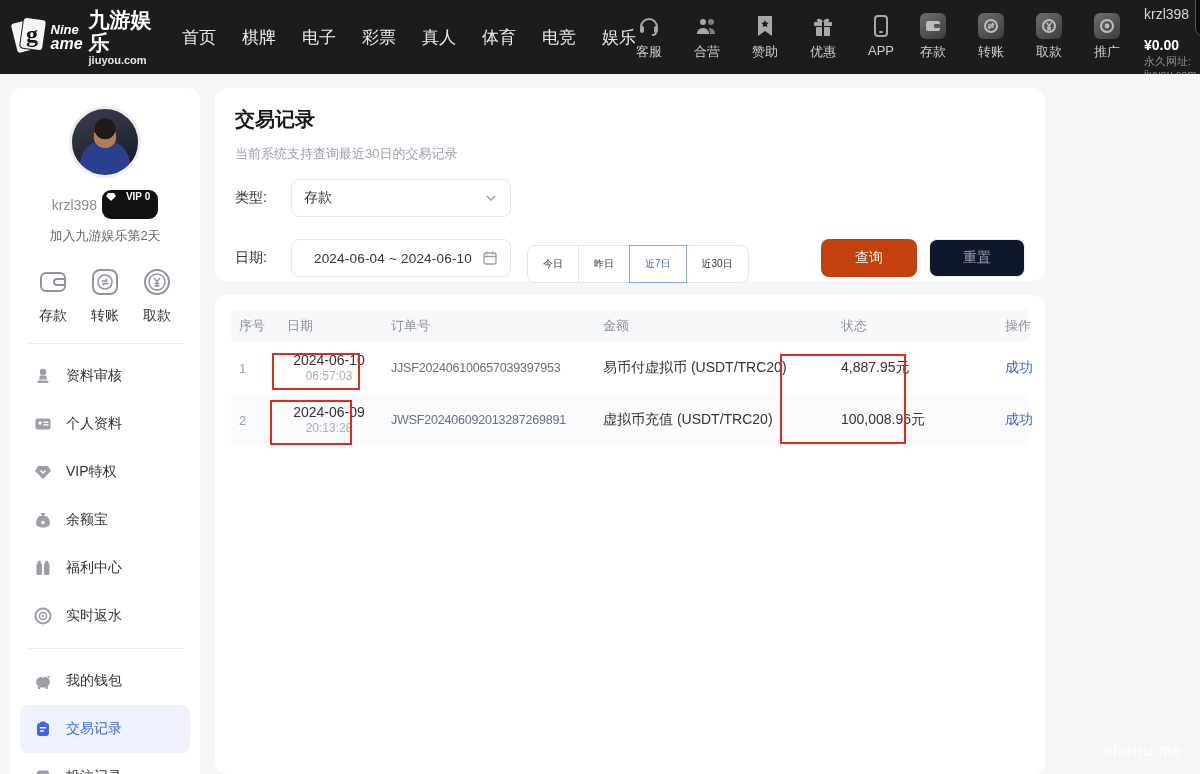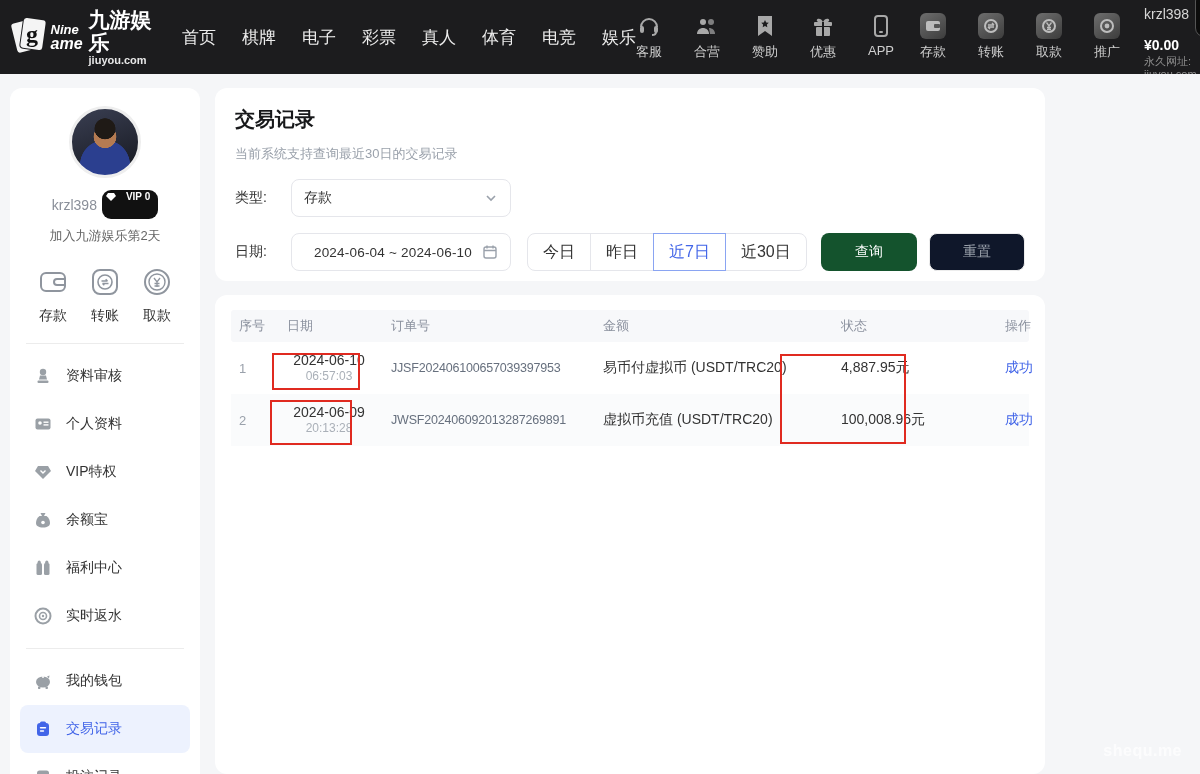--- a/index.html
+++ b/index.html
@@ -71,27 +71,27 @@
   .main { position:absolute; left:215px; top:14px; width:830px; }
   .filter-card { background:#fff; border-radius:12px; padding:18px 20px 20px; height:193px; }
   .page-title { font-size:20px; font-weight:bold; color:#17181a; }
   .page-subtitle { margin-top:12px; font-size:13px; color:#9aa1ab; }
   .filter-row { display:flex; align-items:center; margin-top:16px; }
   .filter-label { font-size:14px; color:#333; width:42px; margin-right:14px; }
   .select-box, .date-box { width:220px; height:38px; border:1px solid #e5e6eb; border-radius:8px; background:#fff; display:flex; align-items:center; padding:0 12px; cursor:pointer; }
   .select-box .val { font-size:14px; color:#333; flex:1; }
   .date-box .val { font-size:13.5px; color:#333; flex:1; text-align:center; letter-spacing:.2px; }
   .seg { display:flex; margin-left:16px; }
-  .seg-btn { height:38px; padding:0 15px; background:#fff; border:1px solid #e5e6eb; margin-left:-1px; font-size:16px; color:#333; display:flex; align-items:center; cursor:pointer; }
+  .seg-btn { height:38px; padding:0 15px; background:#fff; border:1px solid #e5e6eb; margin-left:-1px; font-size:10px; color:#333; display:flex; align-items:center; cursor:pointer;margin-top:12px; }
   .seg-btn:first-child { border-radius:8px 0 0 8px; margin-left:0; }
   .seg-btn:last-child { border-radius:0 8px 8px 0; }
   .seg-btn.active { color:#4265e8; border-color:#8aa4f2; position:relative; z-index:1; }
   .btns-right { margin-left:auto; display:flex; gap:12px; }
   .btn { width:96px; height:38px; border-radius:8px; font-size:14px; display:flex; align-items:center; justify-content:center; cursor:pointer; border:none; }
-  .btn.primary { background:#14532d; color:#fff; }
+  .btn.primary { background:#c2410c; color:#fff; }
   .btn.ghost { background:#0f172a; color:#9aa1ab; border:1px solid #ededed; }
 
   .table-card { position:relative; background:#fff; border-radius:12px; margin-top:14px; height:479px; padding:15px 16px; }
   .t-grid { display:grid; grid-template-columns:36px 92px 200px 226px 152px 56px 36px; align-items:center;gap:12px; }
   .t-head { background:#f7f8fa; border-radius:3px; height:32px; font-size:13px; color:#8b919e; }
   .t-head > div { padding-left:8px; }
   .t-row { height:52px; font-size:14px; color:#333; }
   .t-row > div { padding-left:8px; }
   .t-row.alt { background:#fafbfc; }
   .c-no { color:#9aa1ab; font-size:13px; }

